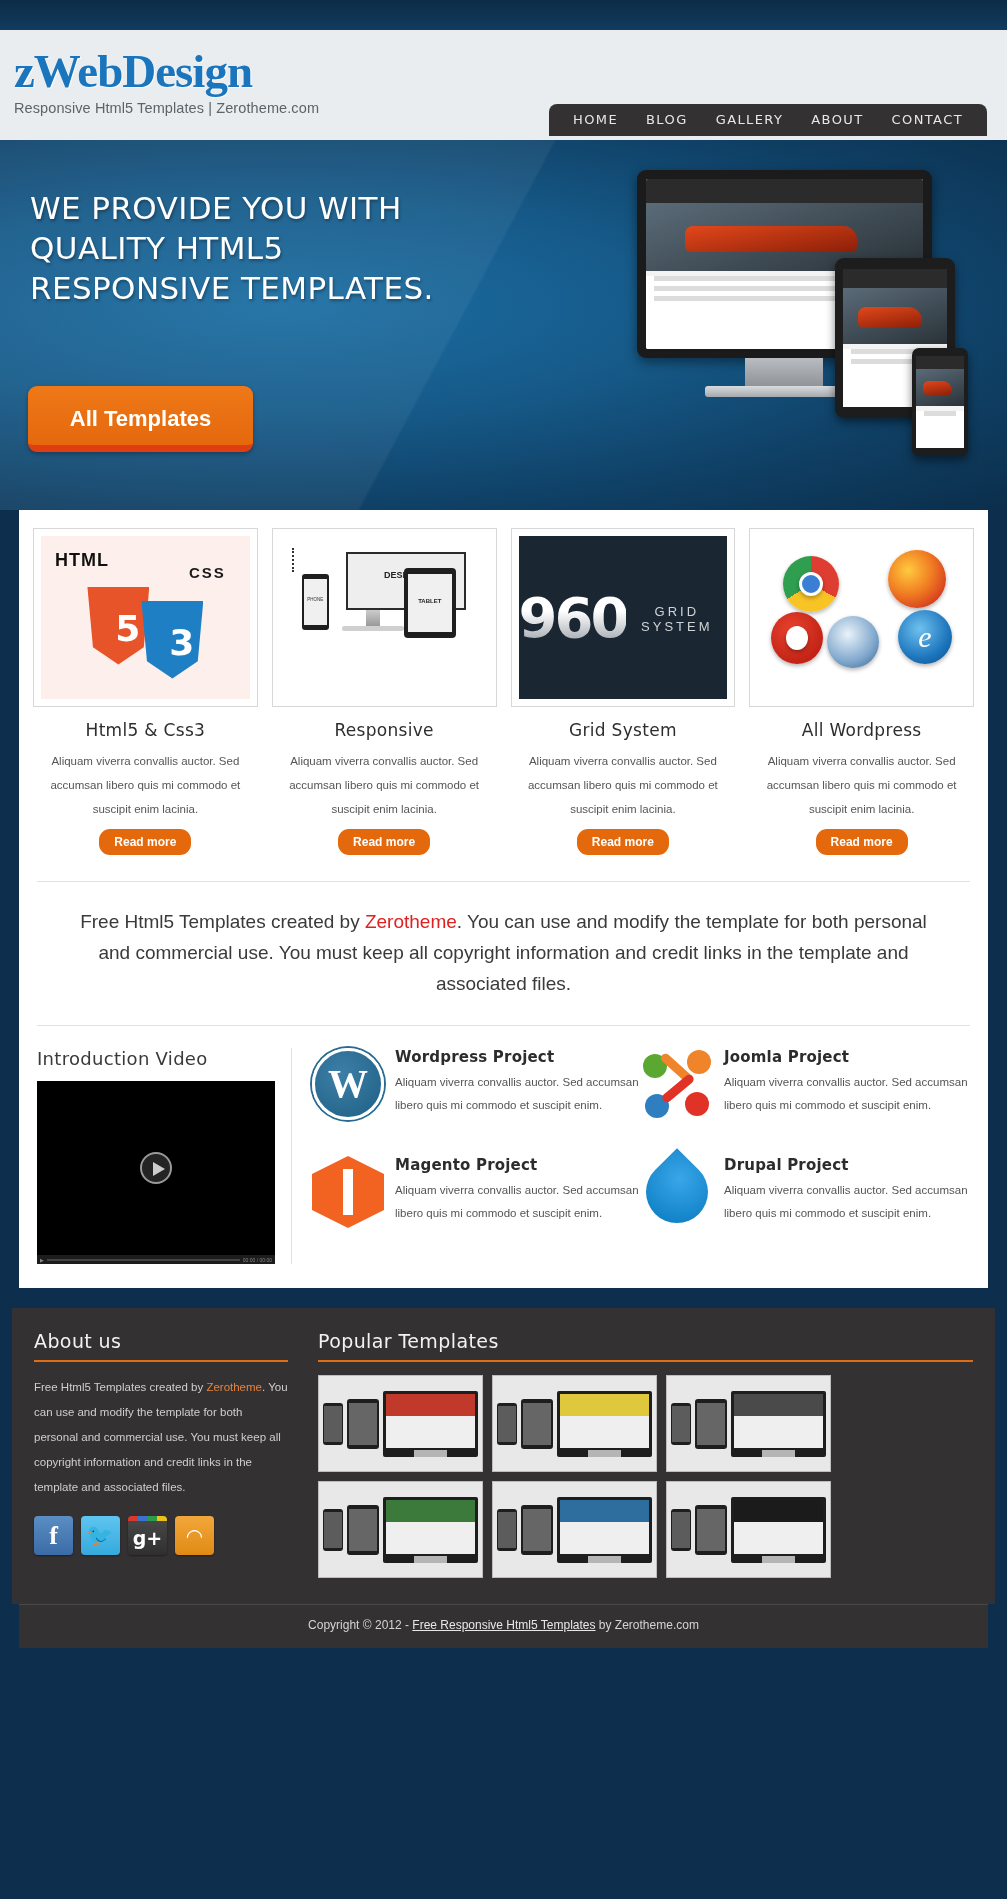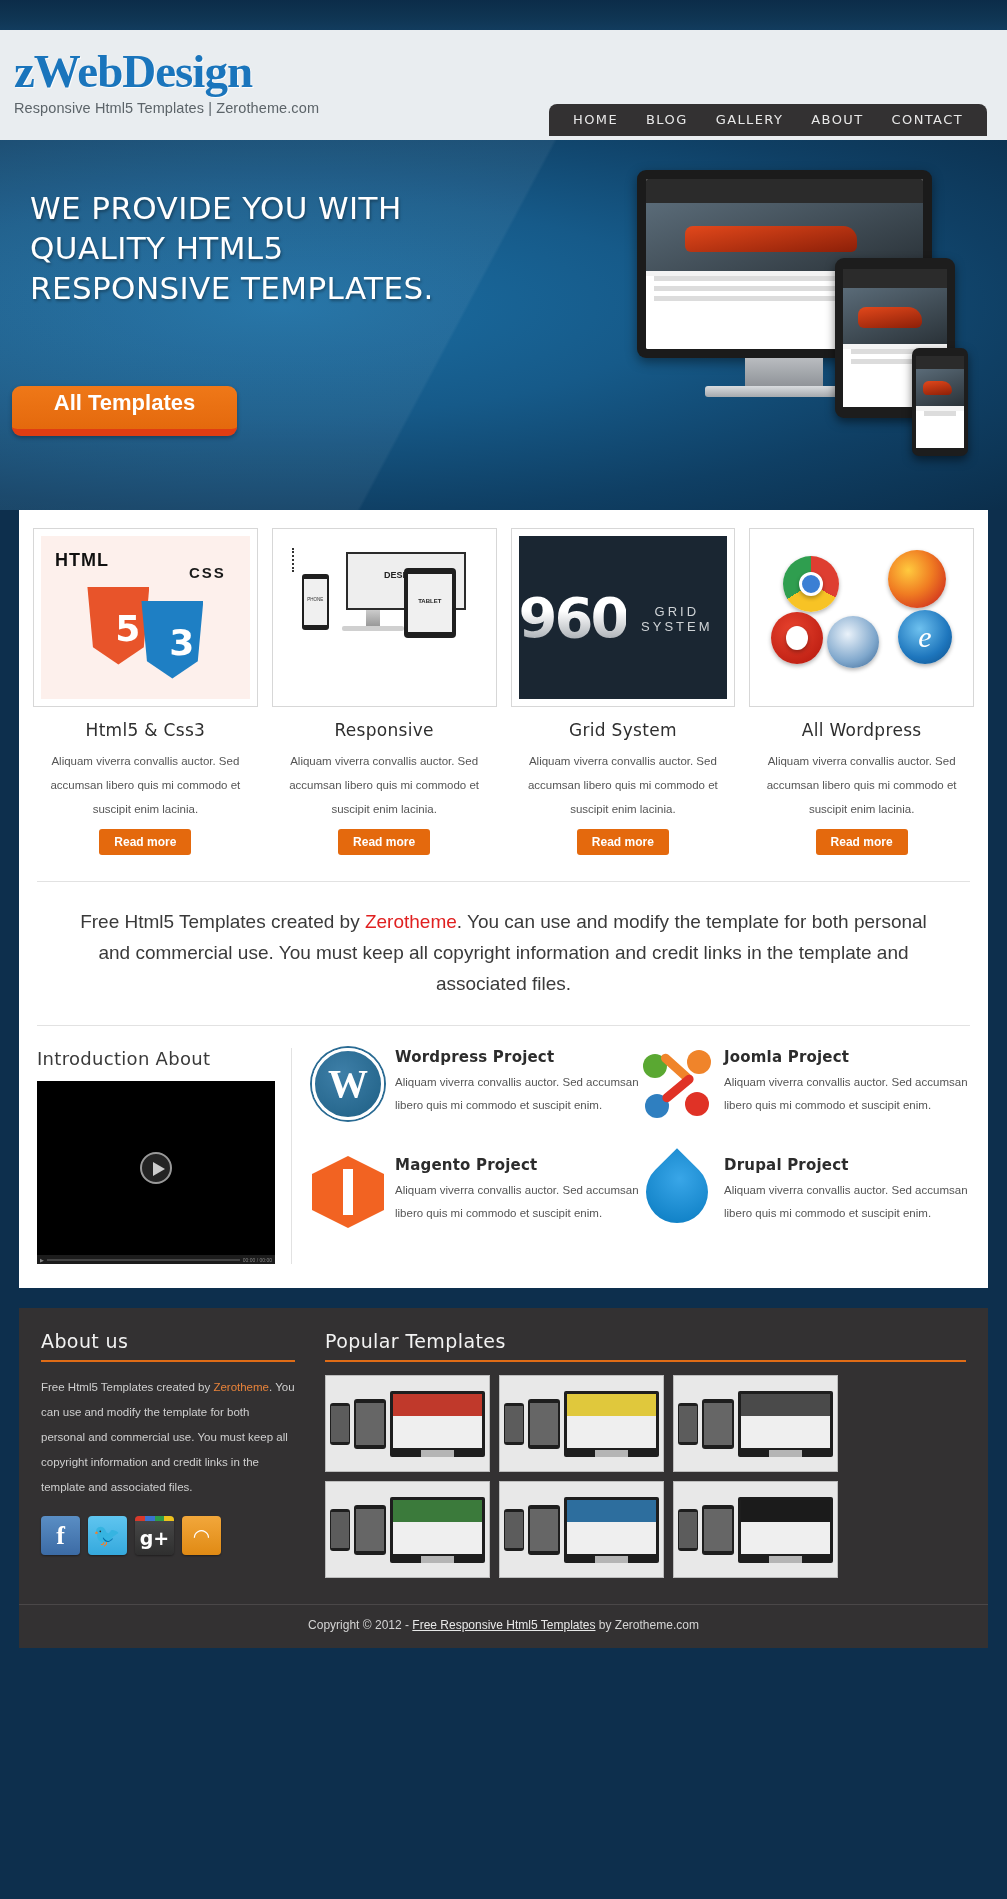--- a/index.html
+++ b/index.html
@@ -76,29 +76,29 @@
     color: #fff;
     font-family: "DejaVu Sans", sans-serif;
     font-size: 31px;
     line-height: 40px;
     font-weight: normal;
     letter-spacing: .4px;
     text-shadow: 1px 2px 3px rgba(0,0,0,.35);
   }
   .btn-all {
     position: absolute;
-    left: 12px;
+    left: 28px;
     top: 246px;
     background: linear-gradient(180deg,#ef7818 0%, #e4690d 100%);
     border-bottom: 7px solid #e03d12;
     border-radius: 9px;
     color: #fff;
     font-size: 22px;
     font-weight: bold;
-    padding: 4px 34px 13px;
+    padding: 20px 34px 13px;
     text-align: center;
     min-width: 225px;
     box-shadow: 0 2px 4px rgba(0,0,0,.3);
     cursor: pointer;
   }
 
   
   .devices { position: absolute; right: 20px; top: 30px; width: 350px; height: 300px; }
   .monitor {
     position: absolute; left: 0; top: 0; width: 295px; height: 188px;
@@ -171,21 +171,21 @@
     font-family: "DejaVu Sans", sans-serif;
     font-size: 17px; font-weight: normal; color: #2e2e2e;
     margin: 13px 0 9px; letter-spacing: .3px;
   }
   .feature p {
     font-size: 11.5px; color: #555; line-height: 24px; padding: 0 4px;
   }
   .readmore {
     display: inline-block; margin-top: 8px;
     background: #e4690d; color: #fff; font-size: 12px; font-weight: bold;
-    padding: 6px 15px; border-radius: 3px; text-decoration: none; cursor: pointer;
+    padding: 6px 15px; border-radius: 11px; text-decoration: none; cursor: pointer;
   }
 
   .divider { height: 1px; background: #e2e2e2; margin: 26px 18px 0; }
 
   .intro {
     text-align: center; padding: 24px 55px 0;
     font-size: 19px; line-height: 31px; color: #3a3a3a;
   }
   .intro .zt { color: #e02020; }
 
@@ -216,21 +216,21 @@
   .proj-ico { width: 72px; height: 72px; flex-shrink: 0; }
   .proj-text h4 {
     font-family: "DejaVu Sans", sans-serif; font-size: 15px; font-weight: bold;
     color: #2c2c2c; margin-bottom: 5px; letter-spacing: .2px;
   }
   .proj-text p { font-size: 11.5px; color: #555; line-height: 23px; }
 
   
   .footer {
     background: #333132;
-    margin: 20px 19px 0;
+    margin: 20px 12px 0;
     padding: 22px 22px 26px;
     display: flex;
     gap: 30px;
   }
   .f-about { width: 254px; }
   .f-pop { flex: 1; }
   .footer h3 {
     font-family: "DejaVu Sans", sans-serif; font-weight: normal;
     color: #f2f2f2; font-size: 19px; padding-bottom: 8px;
     border-bottom: 2px solid #e06c16; margin-bottom: 13px; letter-spacing: .4px;
@@ -421,21 +421,21 @@
       </div>
 
     </div>
 
     <div class="divider"></div>
 
     <p class="intro"><span>Free Html5 Templates created by </span><span class="zt">Zerotheme</span><span>. You can use and modify the template for both personal and commercial use. You must keep all copyright information and credit links in the template and associated files.</span></p>
 
     <div class="lower">
       <div class="video-col">
-        <h3>Introduction About</h3>
+        <h3>Introduction Video</h3>
         <div class="video">
           <div class="playbtn"></div>
           <div class="vidbar">
             <span>▶</span>
             <span class="prog"></span>
             <span>00:00 / 00:00</span>
           </div>
         </div>
       </div>
 

